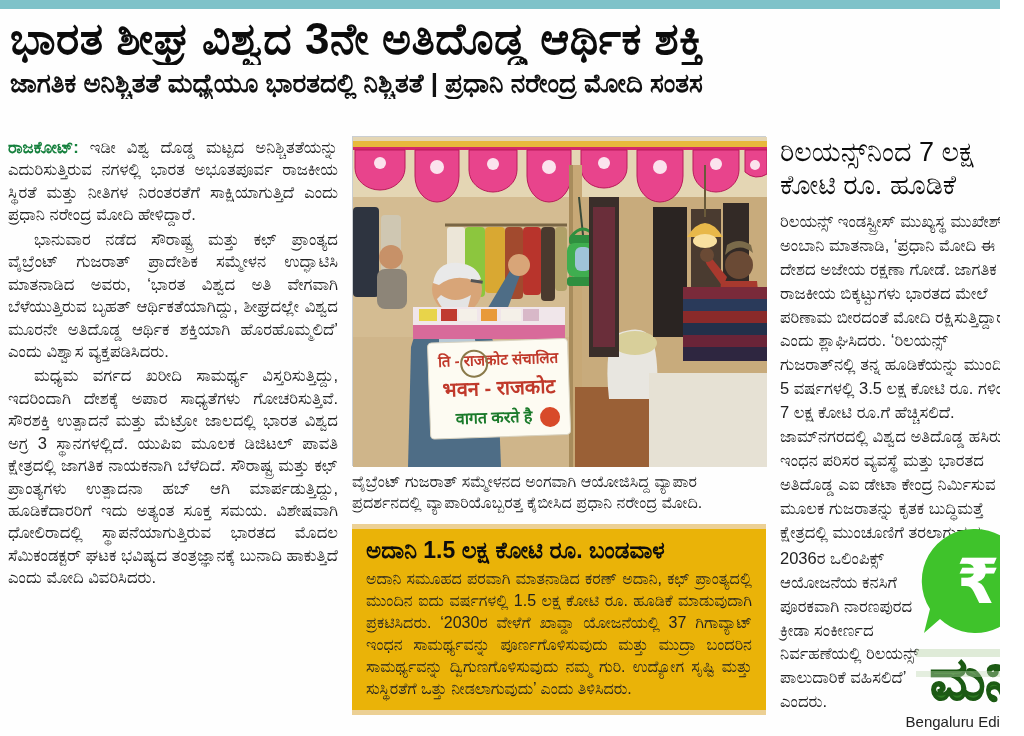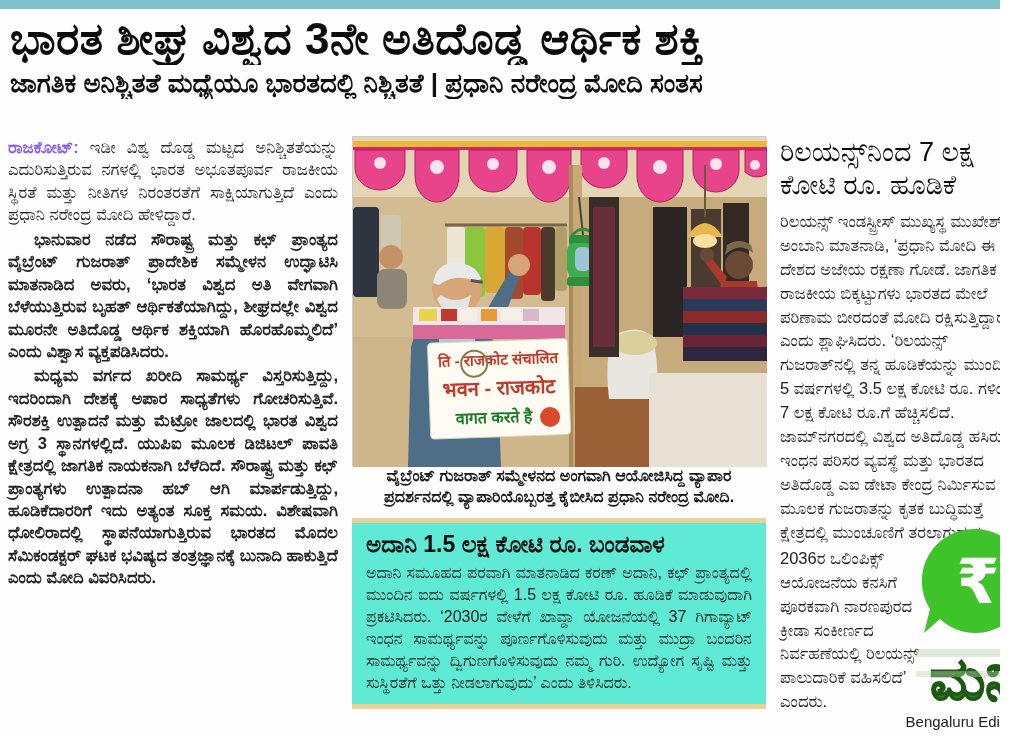--- a/index.html
+++ b/index.html
@@ -23,30 +23,30 @@
     position:absolute; top:136px; left:8px; width:1010px; height:570px;
     display:flex; gap:14px;
   }
   .col-left  { width:330px; flex:none; }
   .col-mid   { width:414px; flex:none; display:flex; flex-direction:column; }
   .col-right { flex:1; position:relative; }
   .bodytext p {
     font-size:16.5px; line-height:1.36; text-align:justify; color:#222;
     margin-bottom:2px;
   }
-  .bodytext p.indent { text-indent:26px;font-weight:bold; }
-  .dateline { font-weight:bold; color:#8b5cf6; }
+  .bodytext p.indent { text-indent:26px; }
+  .dateline { font-weight:bold; color:#15803d; }
   .photo-wrap { width:414px; height:330px; flex:none; border:1px solid #caced2; background:#cdb globally; }
   .photo-wrap svg { display:block; }
   .caption {
-    font-size:16px; font-weight:bold; color:#171717;
-    line-height:1.3; text-align:center;
+    margin-top:6px; font-size:16px; font-weight:normal; color:#171717;
+    line-height:1.3; text-align:left;
   }
   .adani-box {
-    margin-top:10px; background:#5eead4;
+    margin-top:10px; background:#eab308;
     border-top:5px solid #ecd094; border-bottom:5px solid #ecd094;
     padding:8px 14px 10px 14px; flex:1;
   }
   .adani-box h2 { font-size:23px; font-weight:bold; color:#0d0d0d; margin-bottom:4px; }
   .adani-box p  { font-size:16px; line-height:1.38; text-align:justify; color:#222; }
   .rel-headline {
     font-size:27px; font-weight:normal; color:#0c0c0c; line-height:1.22; margin-bottom:8px;
   }
   .rel-body p {
     font-size:16.5px; line-height:1.45; color:#222; text-align:left; margin-bottom:2px;

